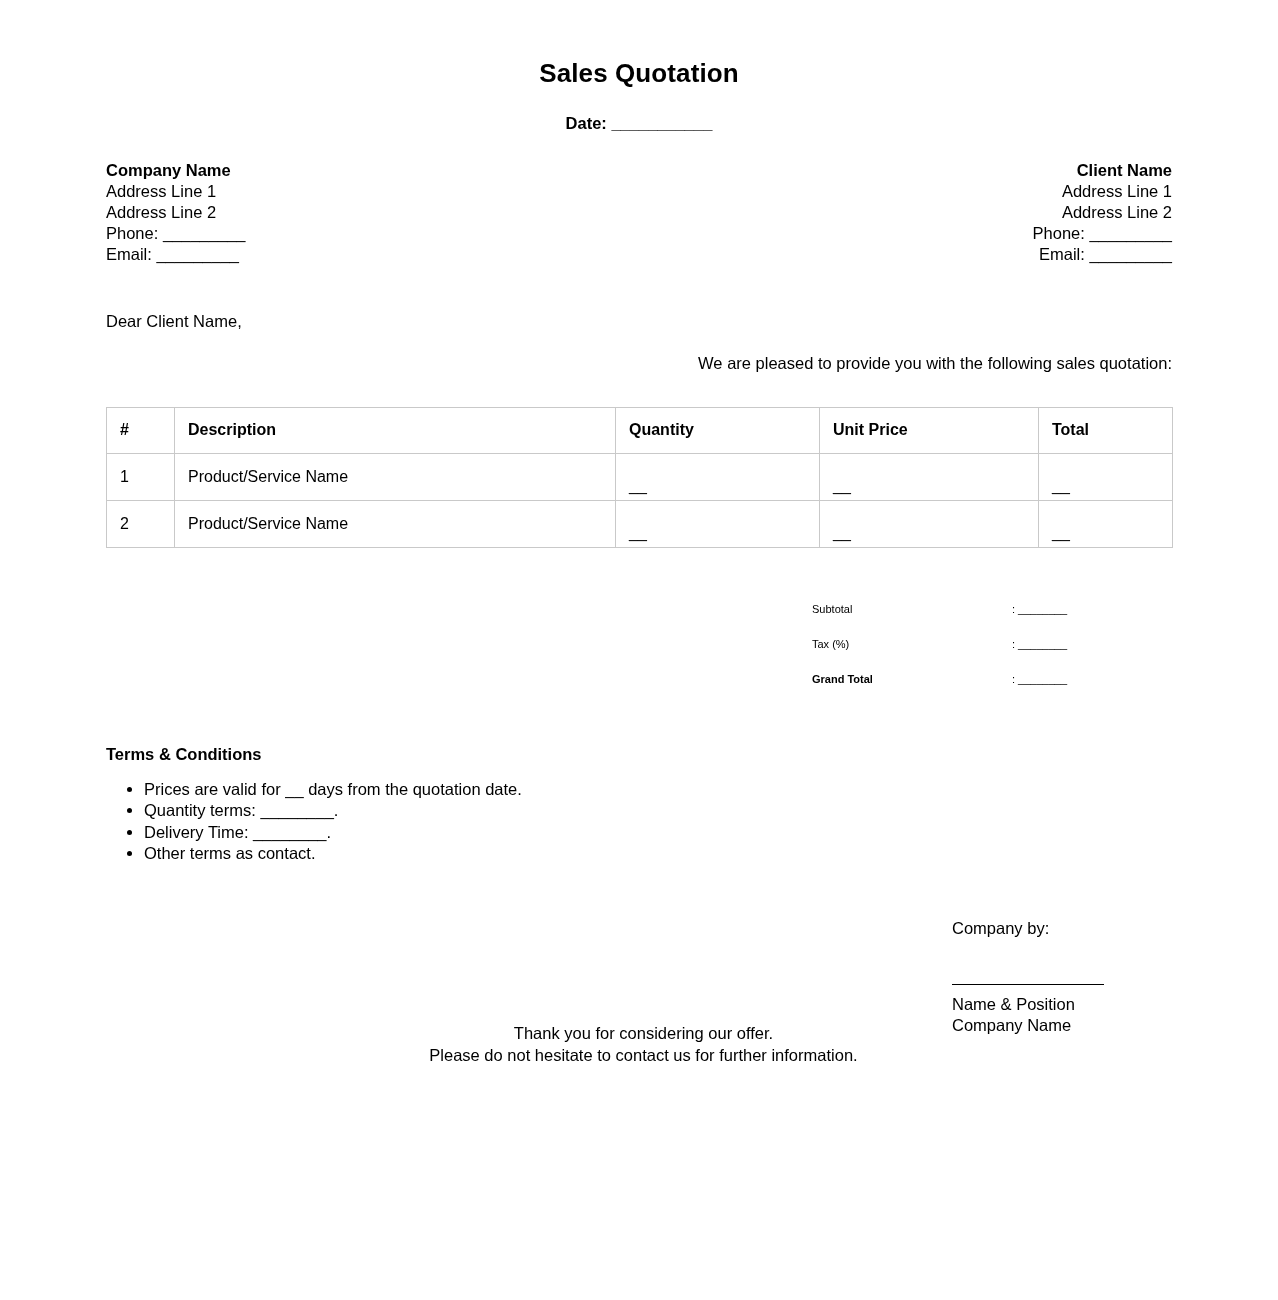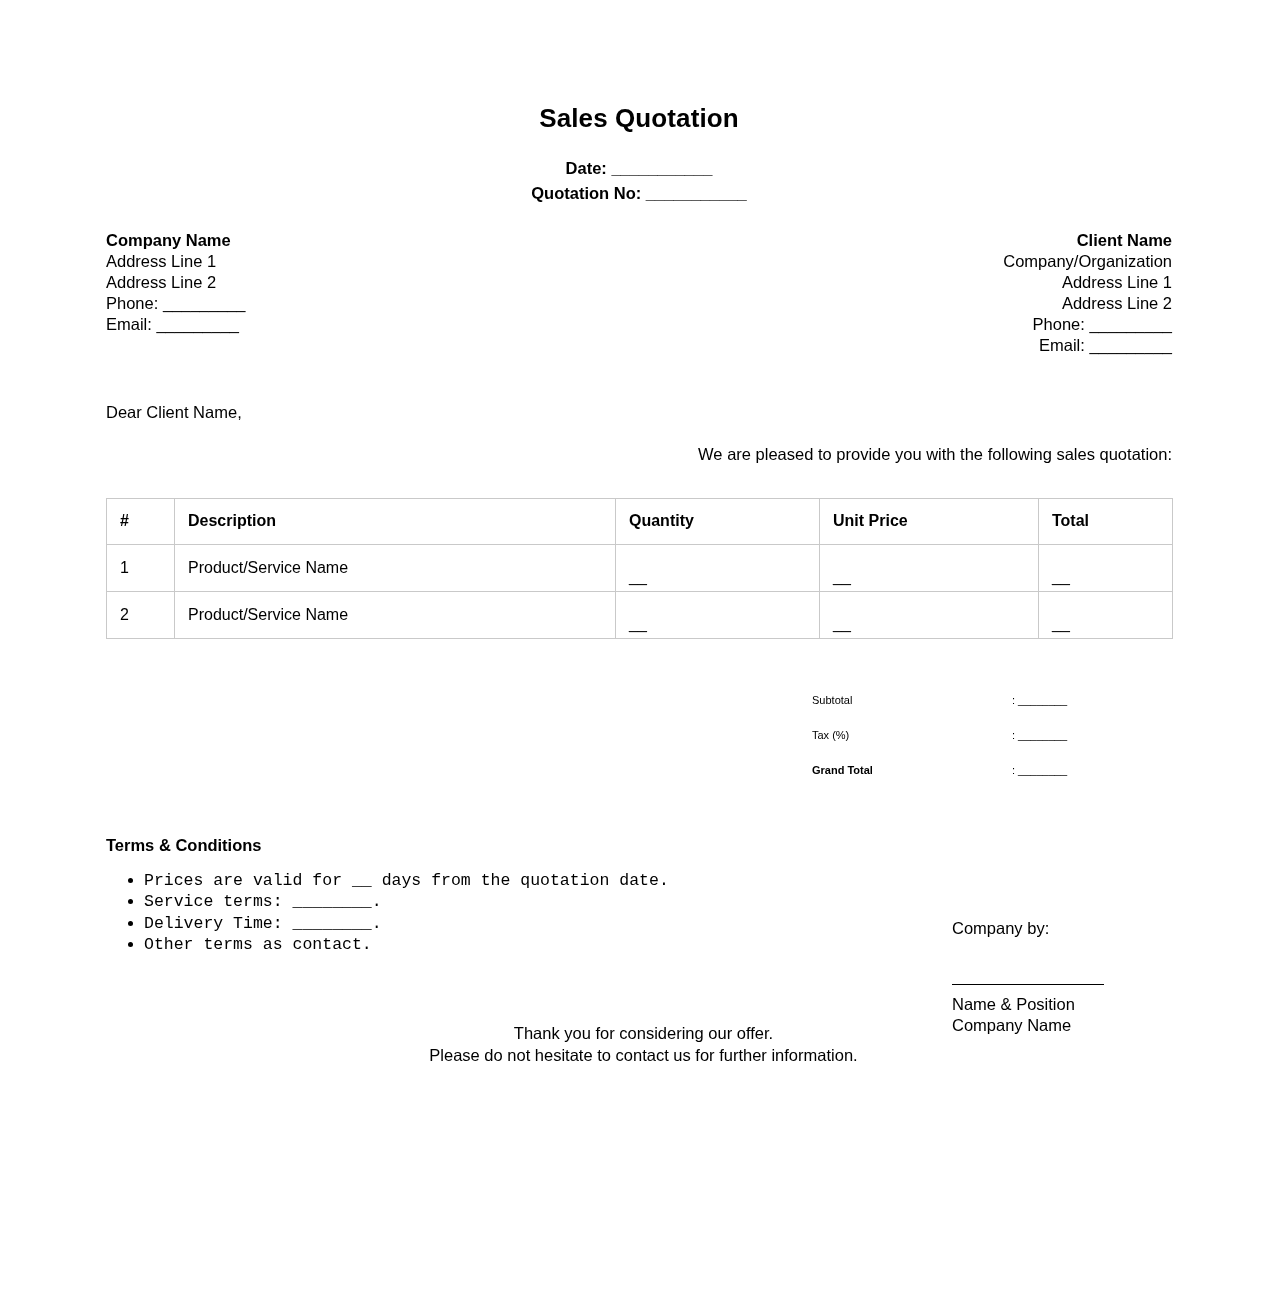--- a/index.html
+++ b/index.html
@@ -20,21 +20,21 @@
     width: 1278px;
     height: 1300px;
     box-sizing: border-box;
     padding: 0 106px;
     background: #ffffff;
   }
 
   
   .doc-title {
     margin: 0;
-    padding-top: 104px;
+    padding-top: 59px;
     text-align: center;
     font-size: 26px;
     font-weight: bold;
     letter-spacing: 0.1px;
     line-height: 1.1;
   }
 
   
   .meta-block {
     margin-top: 23px;
@@ -154,21 +154,20 @@
   .terms-list {
     margin: 14px 0 0 0;
     padding-left: 38px;
     font-size: 16.5px;
     line-height: 21.5px;
   }
   .terms-list li {
     margin: 0;
     padding: 0;
     white-space: pre-wrap;
-    font-family: Liberation Mono, monospace;
   }
 
   
   .signature {
     position: absolute;
     left: 952px;
     top: 918px;
     width: 230px;
     font-size: 16.5px;
     line-height: 21.5px;
@@ -204,36 +203,34 @@
 </style>
 </head>
 <body>
 
 <div class="page">
 
   <h1 class="doc-title">Sales Quotation</h1>
 
   <div class="meta-block">
     <div class="meta-line">Date: ___________</div>
-    <div class="meta-line">Quotation No: ___________</div>
   </div>
 
   <div class="parties">
 
     <div class="party left">
       <span class="party-name">Company Name</span>
       <span class="party-line">Address Line 1</span>
       <span class="party-line">Address Line 2</span>
       <span class="party-line">Phone: _________</span>
       <span class="party-line">Email: _________</span>
     </div>
 
     <div class="party right">
       <span class="party-name">Client Name</span>
-      <span class="party-line">Company/Organization</span>
       <span class="party-line">Address Line 1</span>
       <span class="party-line">Address Line 2</span>
       <span class="party-line">Phone: _________</span>
       <span class="party-line">Email: _________</span>
     </div>
 
   </div>
 
   <div class="salutation">Dear Client Name,</div>
   <div class="intro">We are pleased to provide you with the following sales quotation:</div>
@@ -285,21 +282,21 @@
     <div class="totals-row">
       <span class="totals-label bold">Grand Total</span>
       <span class="totals-value">: ________</span>
     </div>
   </div>
 
   <div class="terms">
     <div class="terms-title">Terms &amp; Conditions</div>
     <ul class="terms-list">
       <li>Prices are valid for __ days from the quotation date.</li>
-      <li>Service terms: ________.</li>
+      <li>Quantity terms: ________.</li>
       <li>Delivery Time: ________.</li>
       <li>Other terms as contact.</li>
     </ul>
   </div>
 
   <div class="signature">
     <span class="sig-prepared">Company by:</span>
     <div class="sig-rule"></div>
     <span class="sig-line">Name &amp; Position</span>
     <span class="sig-line">Company Name</span>

